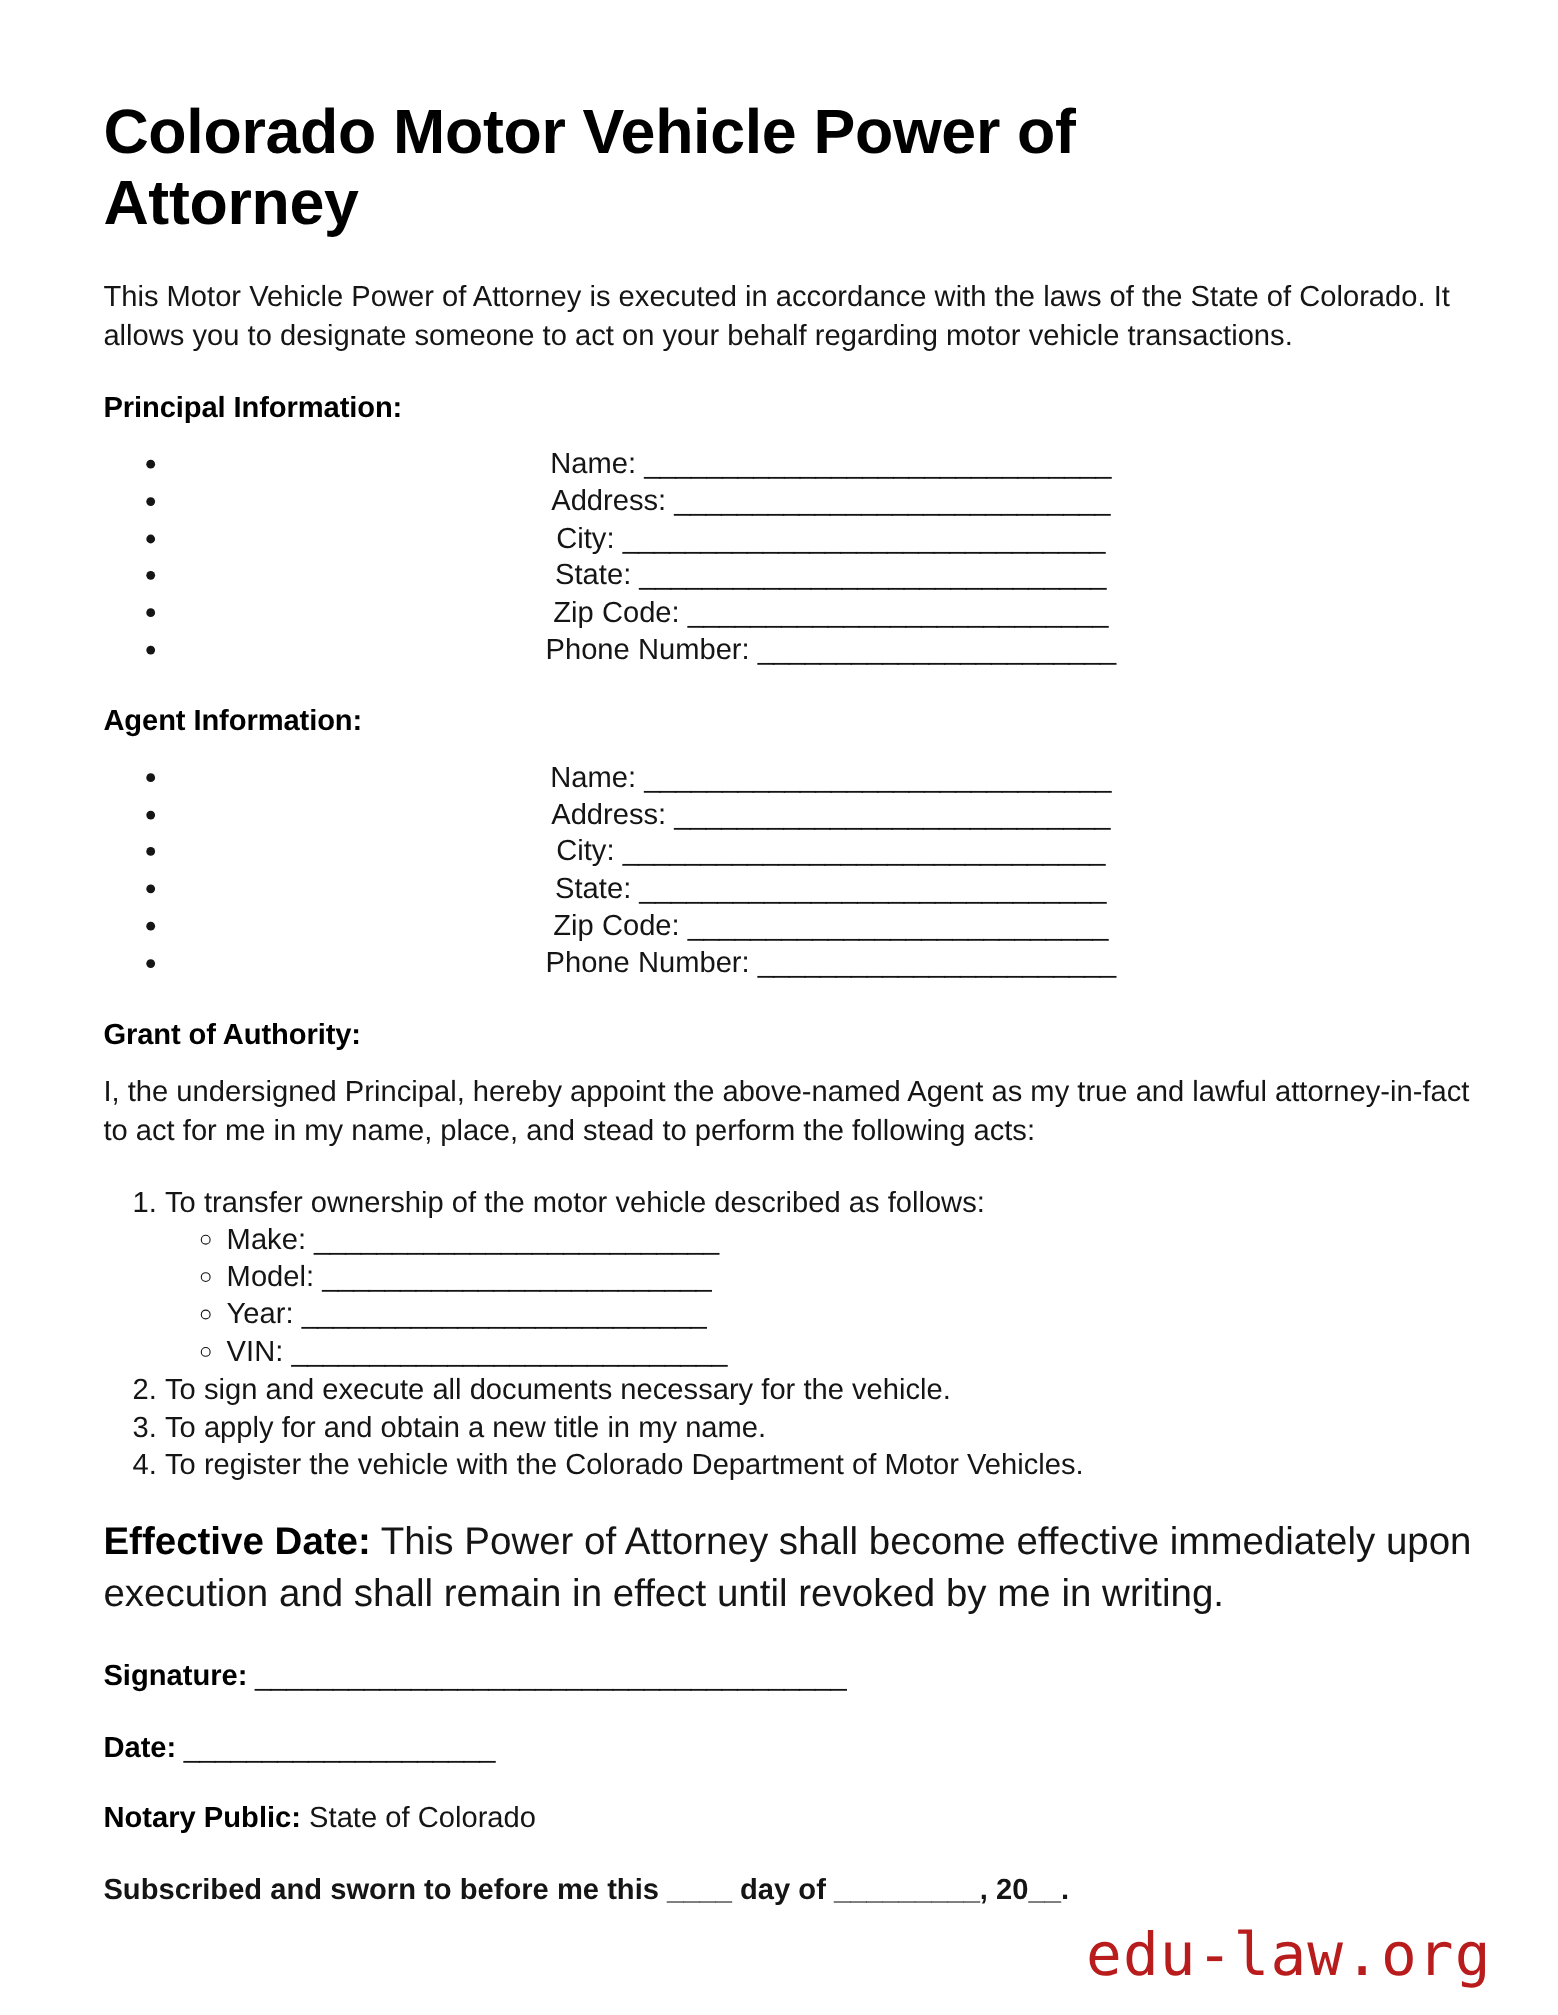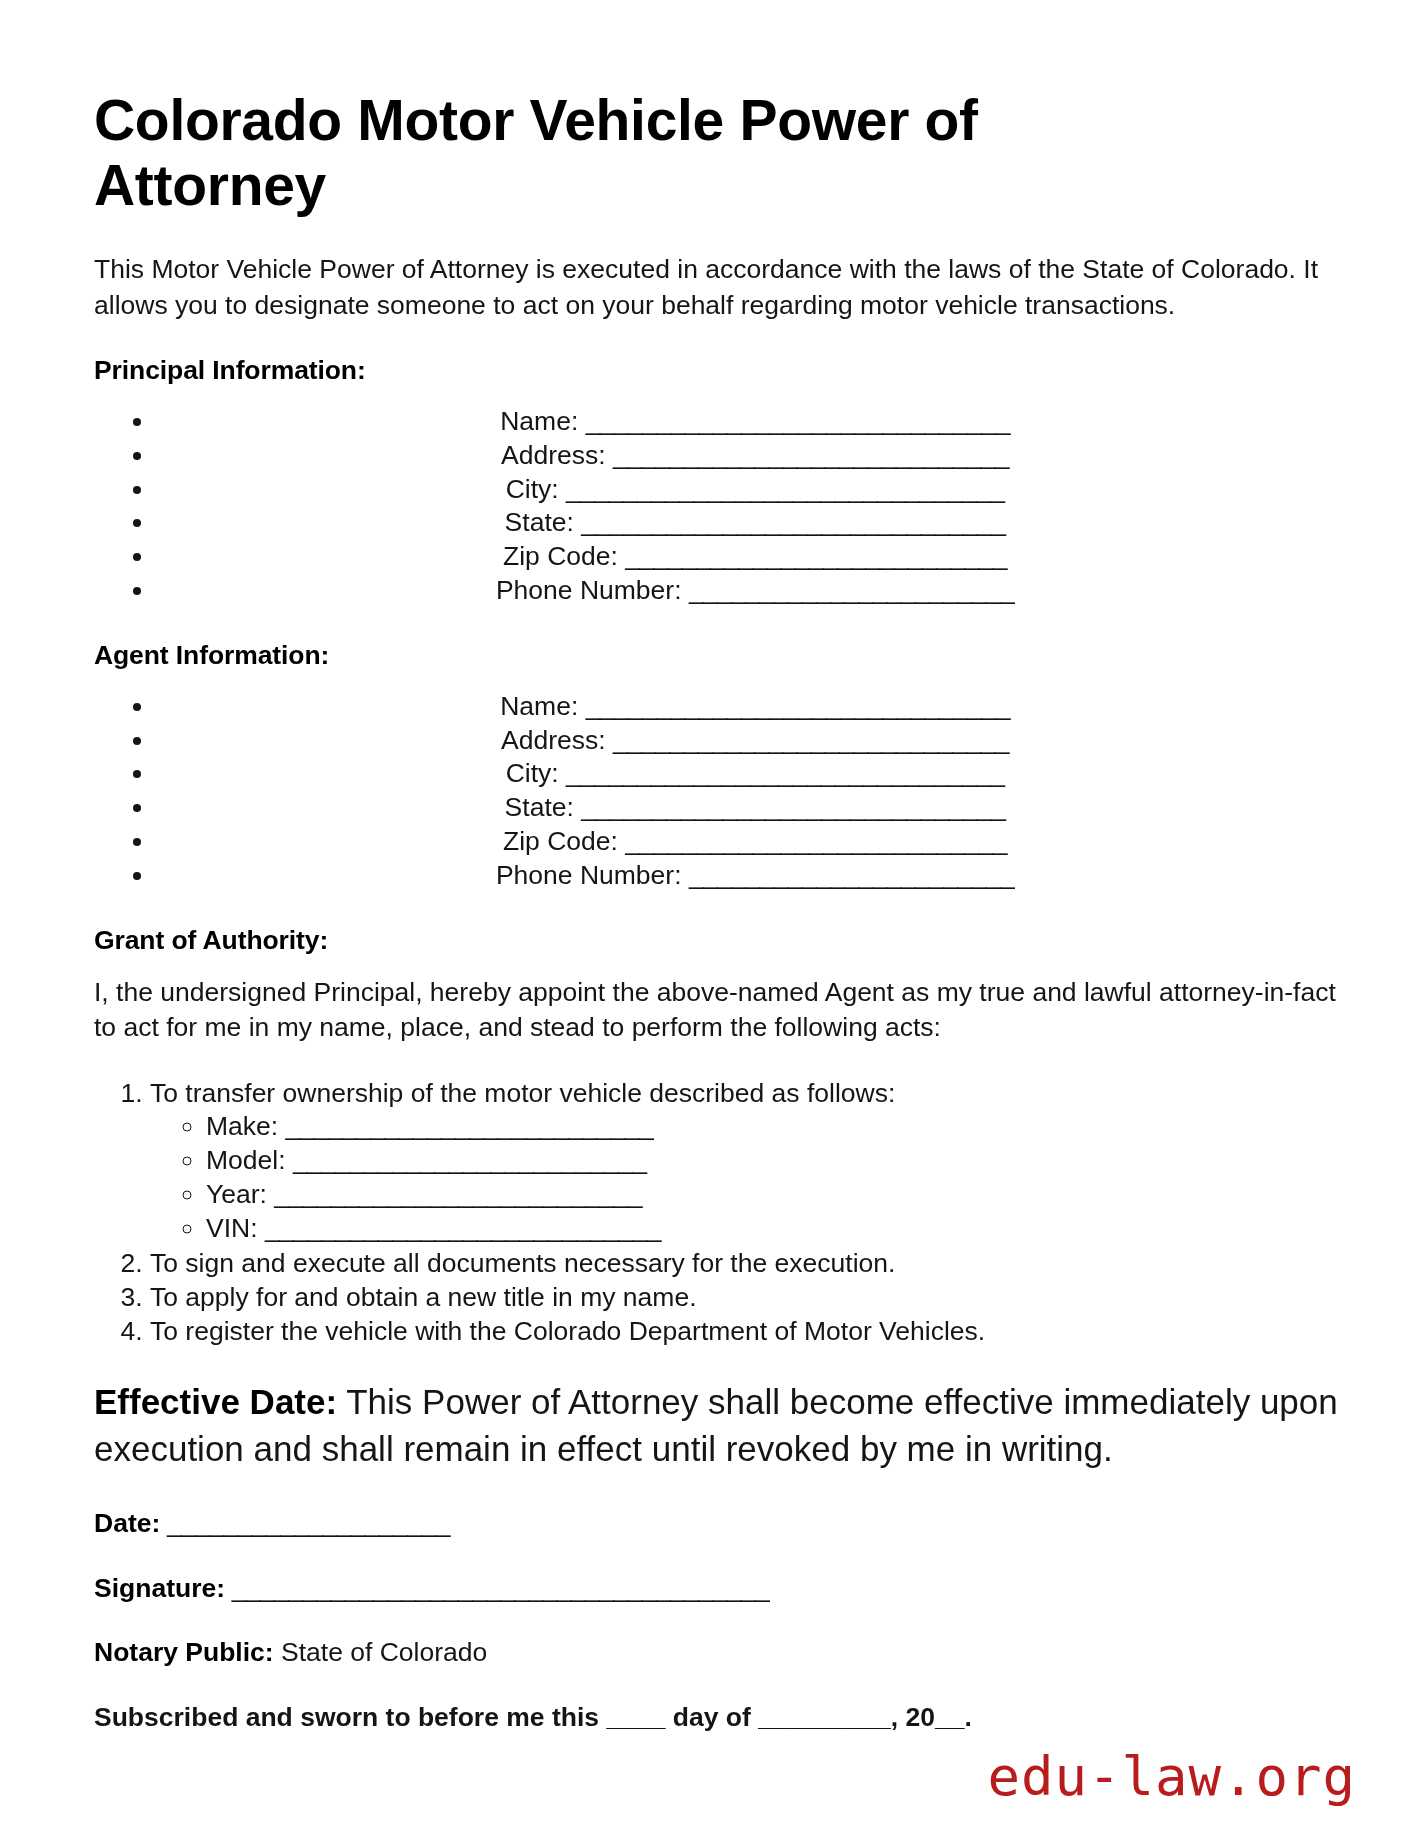--- a/index.html
+++ b/index.html
@@ -168,30 +168,30 @@
     <ol class="acts">
       <li>
         <span>To transfer ownership of the motor vehicle described as follows:</span>
         <ul class="vehicle">
           <li><span>Make:</span> <span class="blank">__________________________</span></li>
           <li><span>Model:</span> <span class="blank">_________________________</span></li>
           <li><span>Year:</span> <span class="blank">__________________________</span></li>
           <li><span>VIN:</span> <span class="blank">____________________________</span></li>
         </ul>
       </li>
-      <li><span>To sign and execute all documents necessary for the execution.</span></li>
+      <li><span>To sign and execute all documents necessary for the vehicle.</span></li>
       <li><span>To apply for and obtain a new title in my name.</span></li>
       <li><span>To register the vehicle with the Colorado Department of Motor Vehicles.</span></li>
     </ol>
 
     <p class="effective"><b>Effective Date:</b><span> This Power of Attorney shall become effective immediately upon execution and shall remain in effect until revoked by me in writing.</span></p>
 
+    <p class="sig-line"><b>Signature:</b><span class="blank"> ______________________________________</span></p>
+
     <p class="sig-line"><b>Date:</b><span class="blank"> ____________________</span></p>
-
-    <p class="sig-line"><b>Signature:</b><span class="blank"> ______________________________________</span></p>
 
     <p class="notary"><b>Notary Public:</b><span> State of Colorado</span></p>
 
     <p class="sworn">Subscribed and sworn to before me this ____ day of _________, 20__.</p>
 
   </div>
 
   <div class="watermark">edu-law.org</div>
 </div>
 

